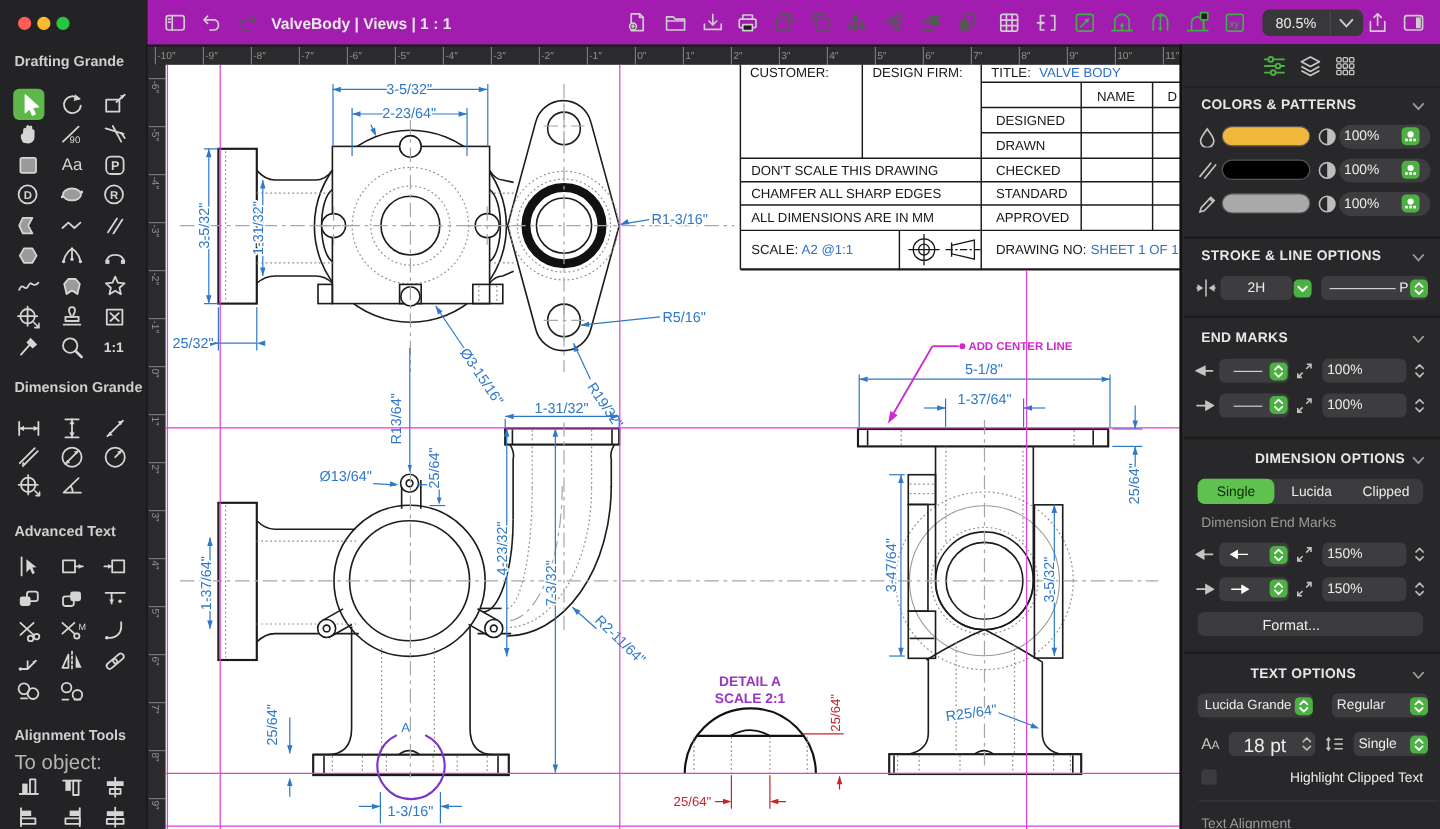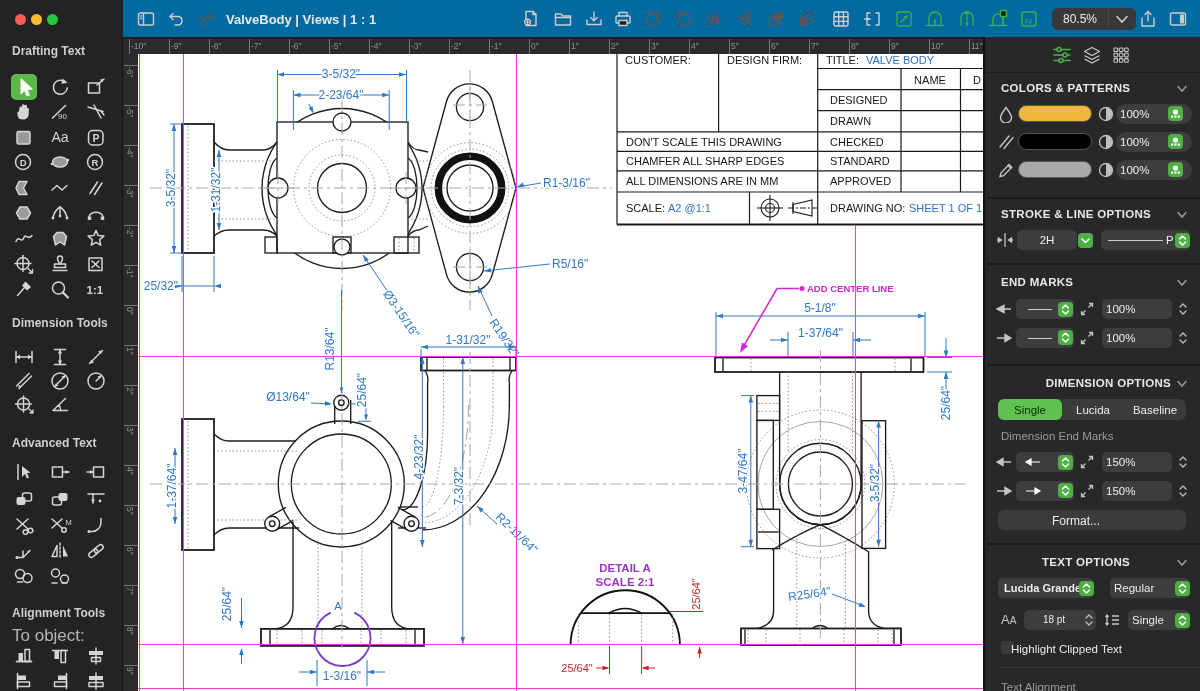--- a/index.html
+++ b/index.html
@@ -1,16 +1,16 @@
 <!DOCTYPE html>
 <html><head><meta charset="utf-8"><style>
 * { margin:0; padding:0; box-sizing:border-box; }
 body { width:1200px; height:691px; overflow:hidden; background:#1d1d1f;
        font-family:"Liberation Sans",sans-serif; position:relative; }
-#titlebar { position:absolute; left:0; top:0; width:1200px; height:37px; background:#0369a1; }
+#titlebar { position:absolute; left:0; top:0; width:1200px; height:37px; background:#a21caf; }
 #tl { position:absolute; left:0; top:0; width:123px; height:37px; background:#232326; }
 .light { position:absolute; top:14px; width:11px; height:11px; border-radius:50%; }
 #title { position:absolute; left:226px; top:12px; font-size:13px; font-weight:bold; color:#e9e9e9; }
 #zoompill { position:absolute; left:1052px; top:8px; width:84px; height:22px; background:#38383a; border-radius:6px; }
 #zoomtext { position:absolute; left:1052px; top:12px; width:56px; text-align:center; font-size:12px; color:#ededed; }
 #sidebar { position:absolute; left:0; top:37px; width:123px; height:654px; background:#232326; border-right:1px solid #121214; }
 .slabel { position:absolute; left:12px; font-size:12px; font-weight:bold; color:#cfcfcf; }
 .slabel2 { position:absolute; left:12px; font-size:17px; color:#b5b5b5; }
 #corner { position:absolute; left:123px; top:39px; width:15px; height:15px; background:#2b2b2d; }
 #hruler { position:absolute; left:123px; top:39px; width:862px; height:15px; background:#2b2b2d; overflow:hidden; }
@@ -192,22 +192,22 @@
       </g>
     </svg>
 <div id="zoompill"></div>
 <div style="position:absolute;left:1108px;top:9px;width:1px;height:20px;background:#4a4a4c"></div>
 <div id="zoomtext">80.5%</div>
 <svg style="position:absolute;left:1115px;top:15px" width="14" height="9" viewBox="0 0 14 9">
       <path d="M2,1.5 L7,7 L12,1.5" stroke="#cdcdcd" stroke-width="1.6" fill="none" stroke-linecap="round"></path>
     </svg>
 </div>
 <div id="sidebar">
-<div class="slabel" style="top:7px">Drafting Text</div>
-<div class="slabel" style="top:279px">Dimension Tools</div>
+<div class="slabel" style="top:7px">Drafting Grande</div>
+<div class="slabel" style="top:279px">Dimension Grande</div>
 <div class="slabel" style="top:399px">Advanced Text</div>
 <div class="slabel" style="top:569px">Alignment Tools</div>
 <div class="slabel2" style="top:589px">To object:</div>
 <div style="position:absolute;left:0;top:0;width:123px;height:654px">
 <div style="position:absolute;left:11px;top:36.5px;width:26px;height:26px;background:#5cb849;border-radius:5px"></div>
       <svg style="position:absolute;left:12px;top:37.5px" width="24" height="24" viewBox="0 0 24 24">
         <g stroke="#d5d5d5" stroke-width="1.5" fill="none" stroke-linecap="round" stroke-linejoin="round">
           <path d="M9,4 L9,19 L12.6,15.4 L15,21 L17.4,20 L15,14.6 L20,14 Z" fill="#fff" stroke="#fff" stroke-width="1"></path>
         </g>
       </svg>
@@ -1151,21 +1151,21 @@
       </svg>
 <div style="position:absolute;left:0;top:327px;width:215px;height:1.5px;background:#1a1a1b"></div>
 <div style="position:absolute;left:14px;top:340px;width:170px;font-size:11.5px;color:#e8e8e8;font-weight:700;text-align:right;letter-spacing:0.3px">DIMENSION OPTIONS</div>
       <svg style="position:absolute;left:189px;top:343px" width="12" height="8" viewBox="0 0 12 8">
         <path d="M2,1.5 L6,6 L10,1.5" stroke="#9a9a9a" stroke-width="1.5" fill="none" stroke-linecap="round"></path>
       </svg>
 <div style="position:absolute;left:11px;top:362px;width:188px;height:21px;background:#3b3b3d;border-radius:6px"></div>
 <div style="position:absolute;left:11px;top:362px;width:64px;height:21px;background:#5fc24f;border-radius:6px"></div>
 <div style="position:absolute;left:11px;top:366.5px;width:64px;font-size:11.5px;color:#0b2b0b;font-weight:400;text-align:center;letter-spacing:0px">Single</div>
 <div style="position:absolute;left:75px;top:366.5px;width:62px;font-size:11.5px;color:#ededed;font-weight:400;text-align:center;letter-spacing:0px">Lucida</div>
-<div style="position:absolute;left:137px;top:366.5px;width:62px;font-size:11.5px;color:#ededed;font-weight:400;text-align:center;letter-spacing:0px">Baseline</div>
+<div style="position:absolute;left:137px;top:366.5px;width:62px;font-size:11.5px;color:#ededed;font-weight:400;text-align:center;letter-spacing:0px">Clipped</div>
 <div style="position:absolute;left:14px;top:393px;width:160px;font-size:11.5px;color:#9a9a9a;font-weight:400;text-align:left;letter-spacing:0px">Dimension End Marks</div>
 <svg style="position:absolute;left:9px;top:419px" width="16" height="12" viewBox="0 0 16 12">
         <path d="M15,6 H7 M1,6 l6,-3.5 v7 z" fill="#c4c4c4" stroke="#c4c4c4" stroke-width="1.4"></path>
       </svg>
 <div style="position:absolute;left:29px;top:415px;width:58px;height:20px;background:#3d3d3f;border-radius:5px"></div>
 <svg style="position:absolute;left:37px;top:421px" width="18" height="8" viewBox="0 0 18 8">
         <path d="M16,4 H6 M2,4 l5,-3 v6 z" fill="#fff" stroke="#fff" stroke-width="1.2"></path>
       </svg>
 <div style="position:absolute;left:70.5px;top:417.5px;width:15px;height:15px;background:#4db043;border-radius:4px"></div>
       <svg style="position:absolute;left:70.5px;top:417.5px" width="15" height="15" viewBox="0 0 15 15">
@@ -1203,45 +1203,45 @@
         <path d="M3,6 L6,3 L9,6 M3,10 L6,13 L9,10" stroke="#bbb" stroke-width="1.4" fill="none" stroke-linecap="round" stroke-linejoin="round"></path>
       </svg>
 <div style="position:absolute;left:11px;top:473px;width:188px;height:20px;background:#3b3b3d;border-radius:6px"></div>
 <div style="position:absolute;left:11px;top:477px;width:156px;font-size:12px;color:#ededed;font-weight:400;text-align:center;letter-spacing:0px">Format...</div>
 <div style="position:absolute;left:0;top:506px;width:215px;height:1.5px;background:#1a1a1b"></div>
 <div style="position:absolute;left:14px;top:519px;width:170px;font-size:11.5px;color:#e8e8e8;font-weight:700;text-align:center;letter-spacing:0.3px">TEXT OPTIONS</div>
       <svg style="position:absolute;left:189px;top:522px" width="12" height="8" viewBox="0 0 12 8">
         <path d="M2,1.5 L6,6 L10,1.5" stroke="#9a9a9a" stroke-width="1.5" fill="none" stroke-linecap="round"></path>
       </svg>
 <div style="position:absolute;left:11px;top:541px;width:96px;height:20px;background:#3d3d3f;border-radius:5px"></div>
-<div style="position:absolute;left:17px;top:545px;width:84px;font-size:11px;color:#ededed;font-weight:700;text-align:left;letter-spacing:0px">Lucida Grande</div>
+<div style="position:absolute;left:17px;top:545px;width:84px;font-size:11px;color:#ededed;font-weight:400;text-align:left;letter-spacing:0px">Lucida Grande</div>
 <div style="position:absolute;left:91.5px;top:543.5px;width:15px;height:15px;background:#4db043;border-radius:4px"></div>
       <svg style="position:absolute;left:91.5px;top:543.5px" width="15" height="15" viewBox="0 0 15 15">
         <path d="M4.5,6 L7.5,3 L10.5,6 M4.5,9 L7.5,12 L10.5,9" stroke="#fff" stroke-width="1.5" fill="none" stroke-linecap="round" stroke-linejoin="round"></path>
       </svg>
 <div style="position:absolute;left:123px;top:541px;width:80px;height:20px;background:#3d3d3f;border-radius:5px"></div>
 <div style="position:absolute;left:127px;top:545px;width:52px;font-size:11.5px;color:#ededed;font-weight:400;text-align:left;letter-spacing:0px">Regular</div>
 <div style="position:absolute;left:187.5px;top:543.5px;width:15px;height:15px;background:#4db043;border-radius:4px"></div>
       <svg style="position:absolute;left:187.5px;top:543.5px" width="15" height="15" viewBox="0 0 15 15">
         <path d="M4.5,6 L7.5,3 L10.5,6 M4.5,9 L7.5,12 L10.5,9" stroke="#fff" stroke-width="1.5" fill="none" stroke-linecap="round" stroke-linejoin="round"></path>
       </svg>
 <div style="position:absolute;left:14px;top:575px;color:#c4c4c4;font-size:13px">A<span style="font-size:10px">A</span></div>
 <div style="position:absolute;left:37px;top:573px;width:72px;height:20px;background:#3d3d3f;border-radius:5px"></div>
-<div style="position:absolute;left:41px;top:577px;width:52px;font-size:10px;color:#ededed;font-weight:400;text-align:center;letter-spacing:0px">18 pt</div>
+<div style="position:absolute;left:41px;top:577px;width:52px;font-size:16px;color:#ededed;font-weight:400;text-align:center;letter-spacing:0px">18 pt</div>
 <svg style="position:absolute;left:96px;top:575px" width="12" height="16" viewBox="0 0 12 16">
         <path d="M3,6 L6,3 L9,6 M3,10 L6,13 L9,10" stroke="#bbb" stroke-width="1.4" fill="none" stroke-linecap="round" stroke-linejoin="round"></path>
       </svg>
 <svg style="position:absolute;left:117px;top:575px" width="16" height="16" viewBox="0 0 16 16">
         <g stroke="#c4c4c4" stroke-width="1.3" fill="none">
           <path d="M3,3 L3,13 M1.5,5 L3,3 L4.5,5 M1.5,11 L3,13 L4.5,11 M8,4 h7 M8,8 h7 M8,12 h7"></path>
         </g>
       </svg>
 <div style="position:absolute;left:141px;top:573px;width:62px;height:20px;background:#3d3d3f;border-radius:5px"></div>
 <div style="position:absolute;left:145px;top:577px;width:40px;font-size:11.5px;color:#ededed;font-weight:400;text-align:left;letter-spacing:0px">Single</div>
 <div style="position:absolute;left:187.5px;top:575.5px;width:15px;height:15px;background:#4db043;border-radius:4px"></div>
       <svg style="position:absolute;left:187.5px;top:575.5px" width="15" height="15" viewBox="0 0 15 15">
         <path d="M4.5,6 L7.5,3 L10.5,6 M4.5,9 L7.5,12 L10.5,9" stroke="#fff" stroke-width="1.5" fill="none" stroke-linecap="round" stroke-linejoin="round"></path>
       </svg>
 <div style="position:absolute;left:14px;top:604px;width:13px;height:13px;background:#3b3b3d;border-radius:3px"></div>
-<div style="position:absolute;left:24px;top:606px;width:160px;font-size:11.5px;color:#ededed;font-weight:400;text-align:left;letter-spacing:0px">Highlight Clipped Text</div>
+<div style="position:absolute;left:39px;top:606px;width:160px;font-size:11.5px;color:#ededed;font-weight:400;text-align:right;letter-spacing:0px">Highlight Clipped Text</div>
 <div style="position:absolute;left:12px;top:630px;width:200px;height:1px;background:#3a3a3c"></div>
 <div style="position:absolute;left:14px;top:644px;width:120px;font-size:11.5px;color:#9a9a9a;font-weight:400;text-align:left;letter-spacing:0px">Text Alignment</div>
 </div>
   </div>
 </body></html>

